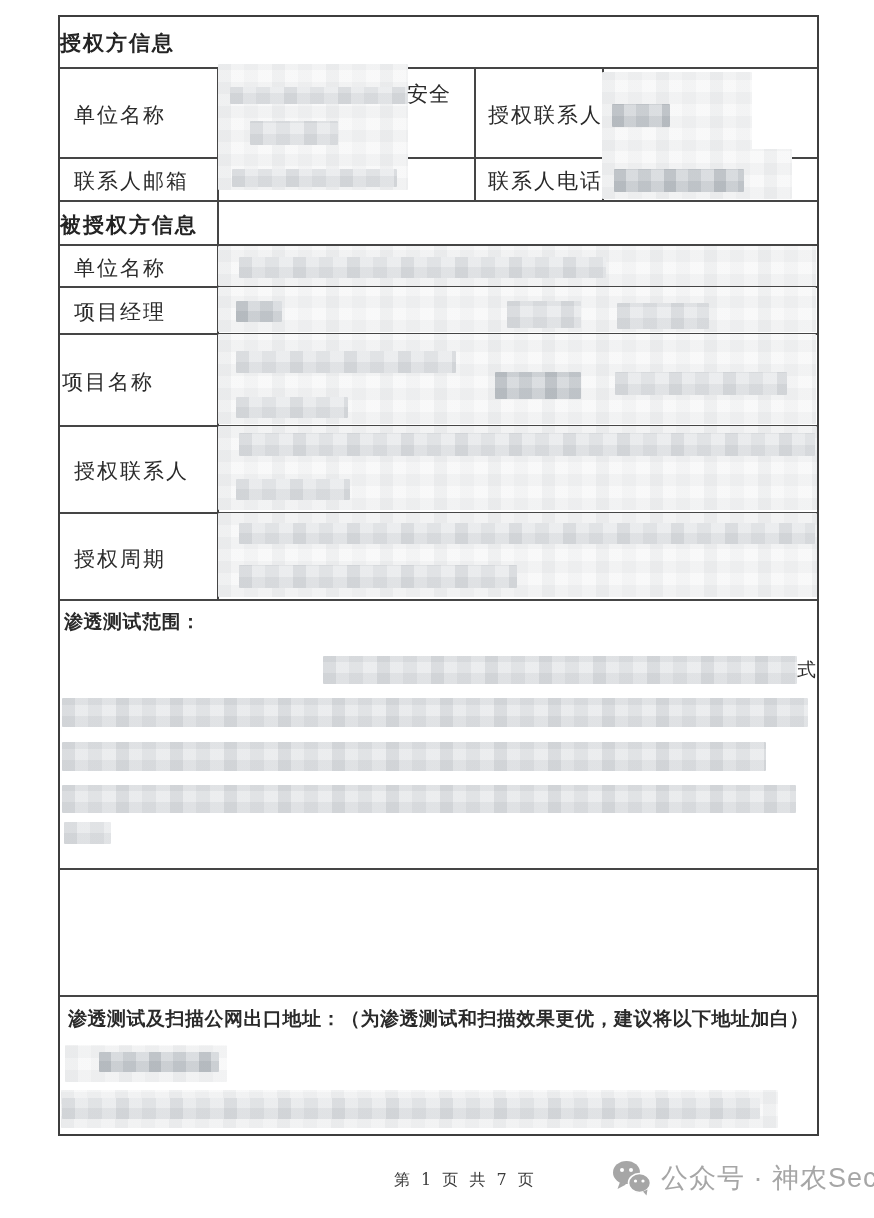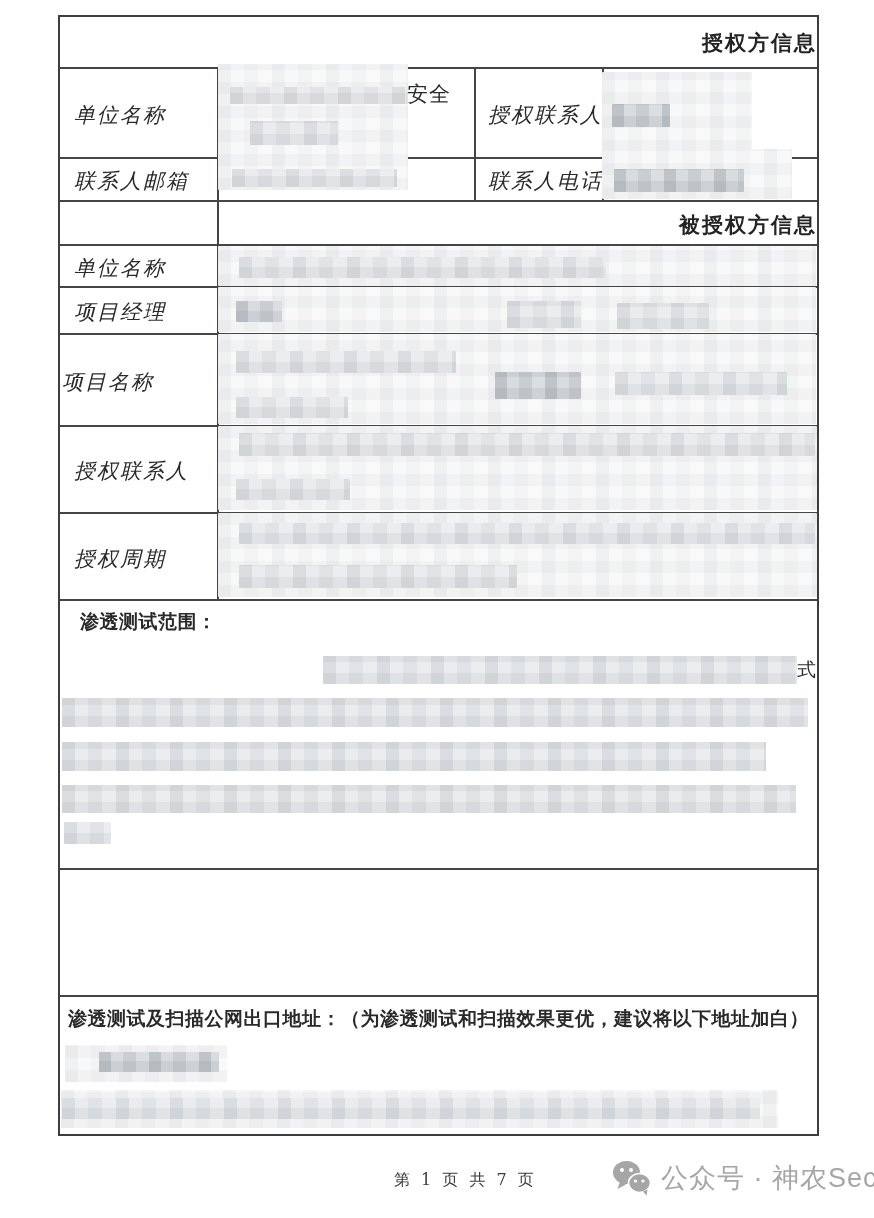--- a/index.html
+++ b/index.html
@@ -16,25 +16,25 @@
     position:absolute;left:58px;top:15px;
     width:757px;height:1117px;
     border:2px solid #3e3e3e;
     box-sizing:content-box;
   }
   .hl{position:absolute;left:0;right:0;height:2px;background:#454545;z-index:1;}
   .vl{position:absolute;width:2px;background:#454545;z-index:1;}
   
   .lbl{
     position:absolute;z-index:2;white-space:nowrap;
-    font-size:21px;letter-spacing:2px;color:#2a2a2a;font-style:italic;
+    font-size:21px;letter-spacing:2px;color:#2a2a2a;
   }
   .hdr{
     position:absolute;z-index:2;left:0;width:100%;
-    text-align:right;font-size:21px;letter-spacing:2px;
+    text-align:left;font-size:21px;letter-spacing:2px;
     font-weight:600;color:#242424;
   }
   .sec{position:absolute;left:0;width:757px;z-index:2;}
   .bt{position:absolute;z-index:4;white-space:nowrap;font-size:19px;letter-spacing:1px;color:#2a2a2a;}
   .bold{font-weight:bold;letter-spacing:0.5px;}
   
   .rd{position:absolute;z-index:3;border-radius:1px;}
   .rd-l{
     background-color:#fdfdfd;
     background-image:
@@ -133,21 +133,21 @@
 
     <div class="rd rd-l" style="left:158px;top:409px;width:599px;height:84px"></div>
     <div class="rd rd-m" style="left:179px;top:416px;width:576px;height:23px"></div>
     <div class="rd rd-m" style="left:176px;top:462px;width:114px;height:21px"></div>
 
     <div class="rd rd-l" style="left:158px;top:496px;width:599px;height:84px"></div>
     <div class="rd rd-m" style="left:179px;top:506px;width:576px;height:21px"></div>
     <div class="rd rd-m" style="left:179px;top:548px;width:278px;height:23px"></div>
 
     <div class="sec" style="top:582px;height:269px">
-      <div class="bt bold" style="left:20px;top:10px">渗透测试范围：</div>
+      <div class="bt bold" style="left:4px;top:10px">渗透测试范围：</div>
       <div class="rd rd-m" style="left:263px;top:57px;width:474px;height:28px"></div>
       <div class="bt" style="left:737px;top:58px">式</div>
       <div class="rd rd-m" style="left:2px;top:99px;width:746px;height:29px"></div>
       <div class="rd rd-m" style="left:2px;top:143px;width:704px;height:29px"></div>
       <div class="rd rd-m" style="left:2px;top:186px;width:734px;height:28px"></div>
       <div class="rd rd-m" style="left:4px;top:223px;width:47px;height:22px"></div>
     </div>
 
 
     <div class="sec" style="top:978px;height:106px">

